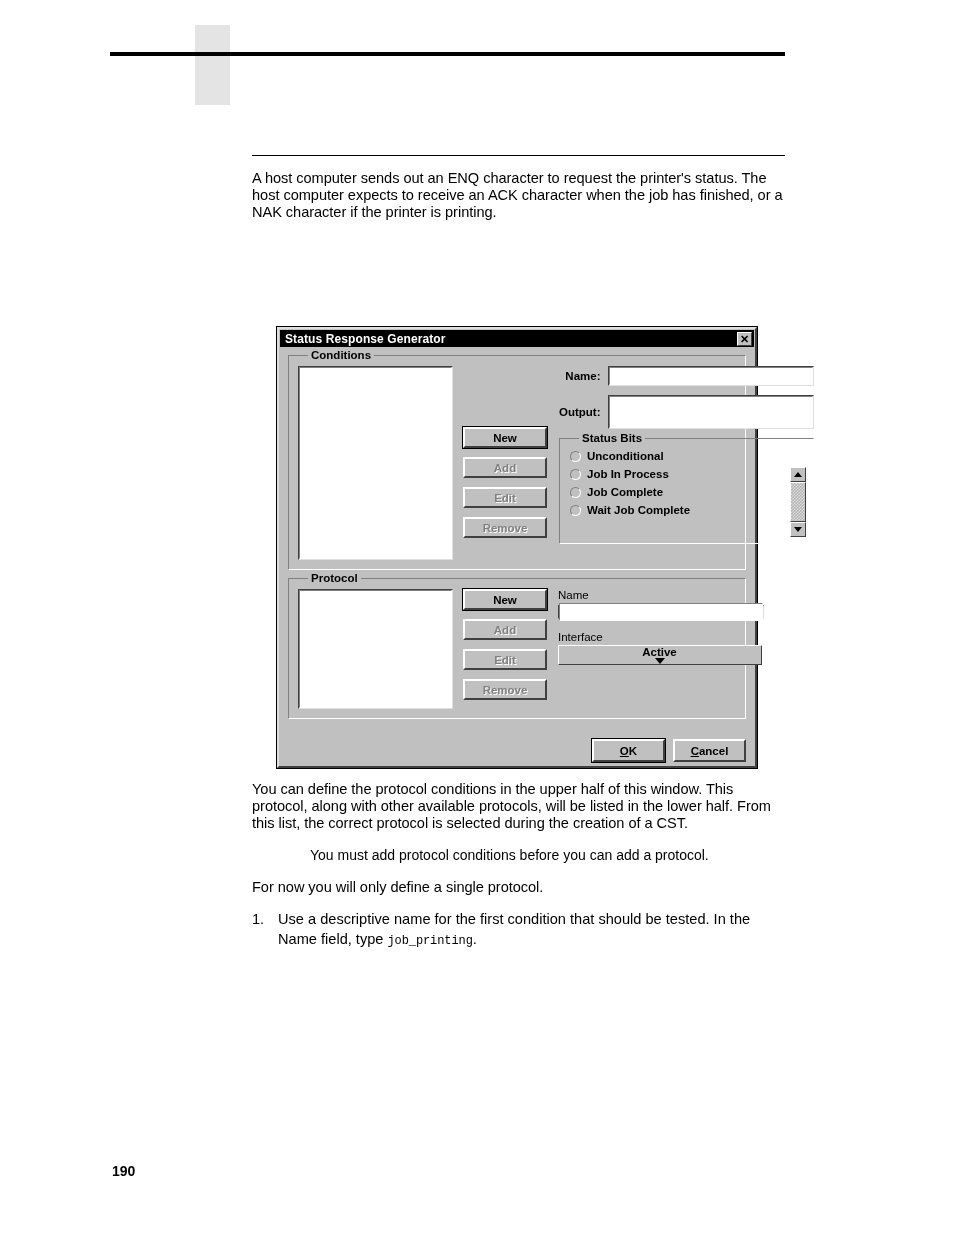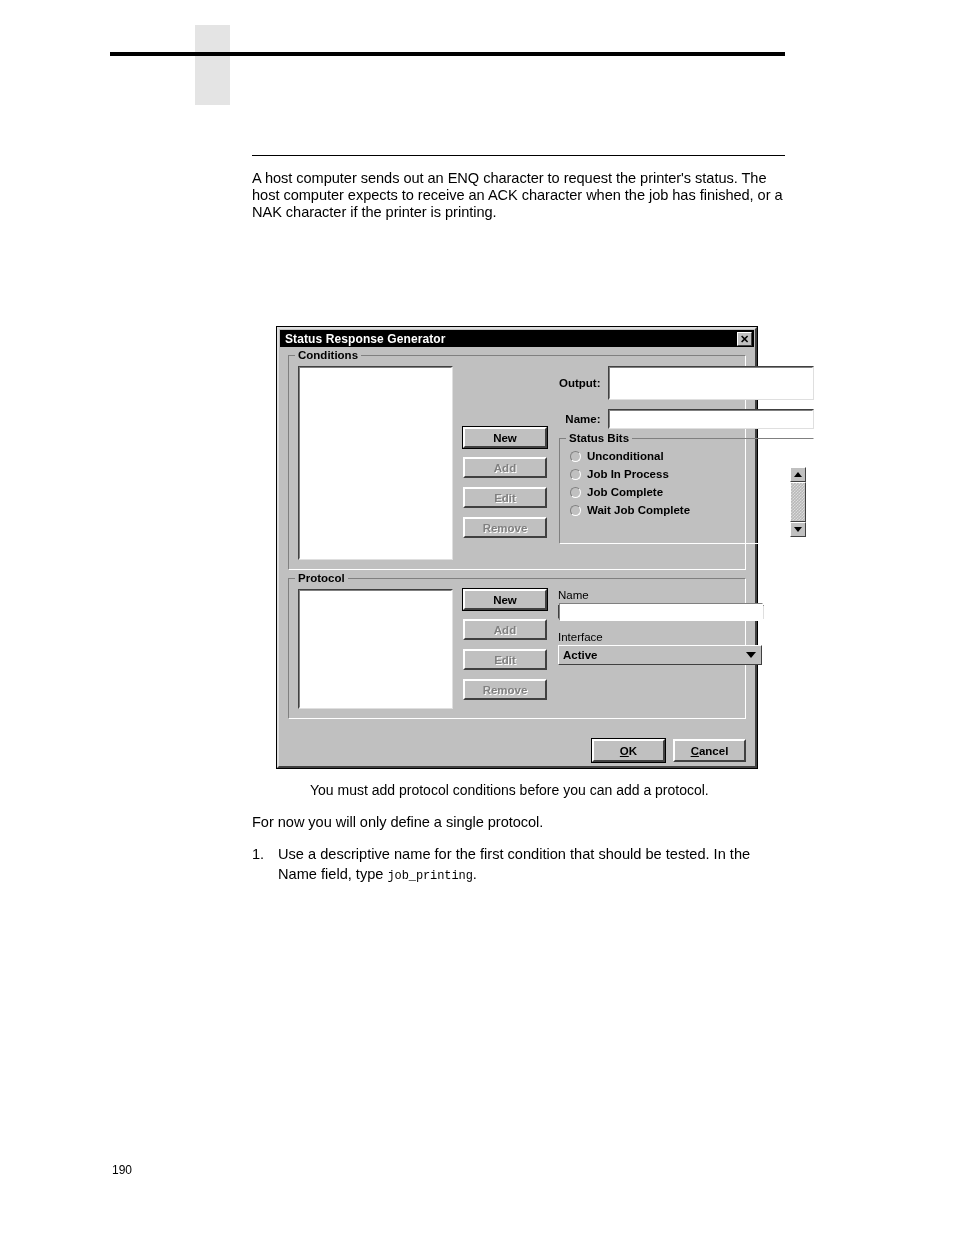--- a/index.html
+++ b/index.html
@@ -124,21 +124,21 @@
     border-right-color: #ffffff;
     border-bottom-color: #ffffff;
     position: relative;
     margin-bottom: 8px;
     padding: 10px 9px 9px 9px;
     box-sizing: border-box;
   }
   .groupbox > .legend {
     position: absolute;
     top: -7px;
-    left: 6px;
+    left: 19px;
     background: #c0c0c0;
     padding: 0 3px;
     font-size: 11.5px;
     font-weight: bold;
     color: #000000;
     white-space: nowrap;
   }
 
   .row { display: flex; }
 
@@ -341,20 +341,21 @@
     border-right: 1px solid #404040;
     border-bottom: 1px solid #404040;
     box-sizing: border-box;
     display: flex;
     align-items: center;
     justify-content: space-between;
     padding: 0 5px 0 4px;
     font-size: 11.5px;
     font-weight: bold;
     cursor: pointer;
+    flex-direction: column;
   }
   .combo-arrow {
     width: 0; height: 0;
     border-left: 5px solid transparent;
     border-right: 5px solid transparent;
     border-top: 6px solid #000000;
   }
 
   
   .dialog-footer {
@@ -395,21 +396,22 @@
     font-weight: normal;
     letter-spacing: -0.1px;
     margin-top: 40px;
   }
 
   
   .page-number {
     position: absolute;
     left: 112px;
     top: 1163px;
-    font-size: 12px;
+    font-size: 14px;
+    font-weight: bold;
   }
 </style>
 </head>
 <body>
 
 <div class="header-grey-block"></div>
 <div class="header-rule"></div>
 
 <div class="body-col">
   <div class="thin-rule"></div>
@@ -436,29 +438,29 @@
 
           <div class="btncol" style="margin-top:61px;">
             <div class="btn default-focus">New</div>
             <div class="btn disabled">Add</div>
             <div class="btn disabled">Edit</div>
             <div class="btn disabled">Remove</div>
           </div>
 
           <div class="field-rows">
             <div class="field-row">
+              <span class="field-label">Name:</span>
+              <span class="textinput-outer">
+                <input class="textinput name-input" type="text" value="" style="">
+              </span>
+            </div>
+            <div class="field-row">
               <span class="field-label">Output:</span>
               <span class="textinput-outer">
                 <input class="textinput output-input" type="text" value="" style="">
-              </span>
-            </div>
-            <div class="field-row">
-              <span class="field-label">Name:</span>
-              <span class="textinput-outer">
-                <input class="textinput name-input" type="text" value="" style="">
               </span>
             </div>
 
             <div class="groupbox statusbits">
               <span class="legend">Status Bits</span>
 
               <div class="radio-row">
                 <span class="radio-circle"></span>
                 <span class="radio-label">Unconditional</span>
               </div>
@@ -528,20 +530,21 @@
         </div>
       <div class="btn footer-btn">
           <span class="u">C</span>
           <span>ancel</span>
         </div>
     </div>
   </div>
 </div>
 
 <div class="body-col-lower">
+  <p class="para">You can define the protocol conditions in the upper half of this window. This protocol, along with other available protocols, will be listed in the lower half. From this list, the correct protocol is selected during the creation of a CST.</p>
   <p class="note-line">You must add protocol conditions before you can add a protocol.</p>
   <p class="para">For now you will only define a single protocol.</p>
   <div class="numlist">
     <span class="num">1.</span>
     <span><span>Use a descriptive name for the first condition that should be tested. In the Name field, type </span><span class="mono">job_printing</span><span>.</span></span>
   </div>
 </div>
 
 <div class="page-number">190</div>
 

